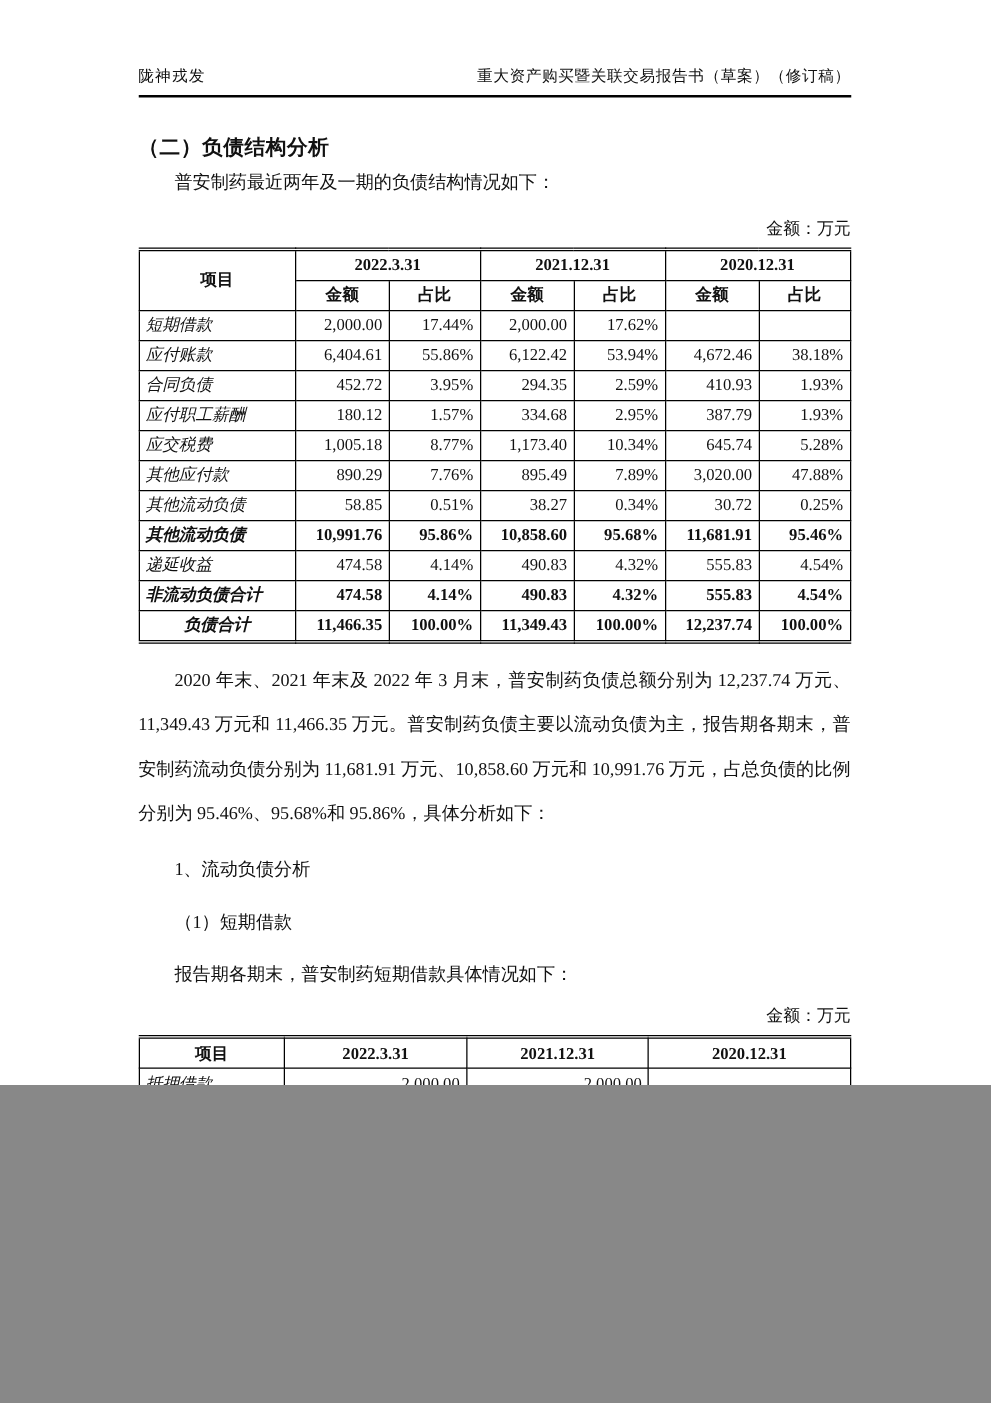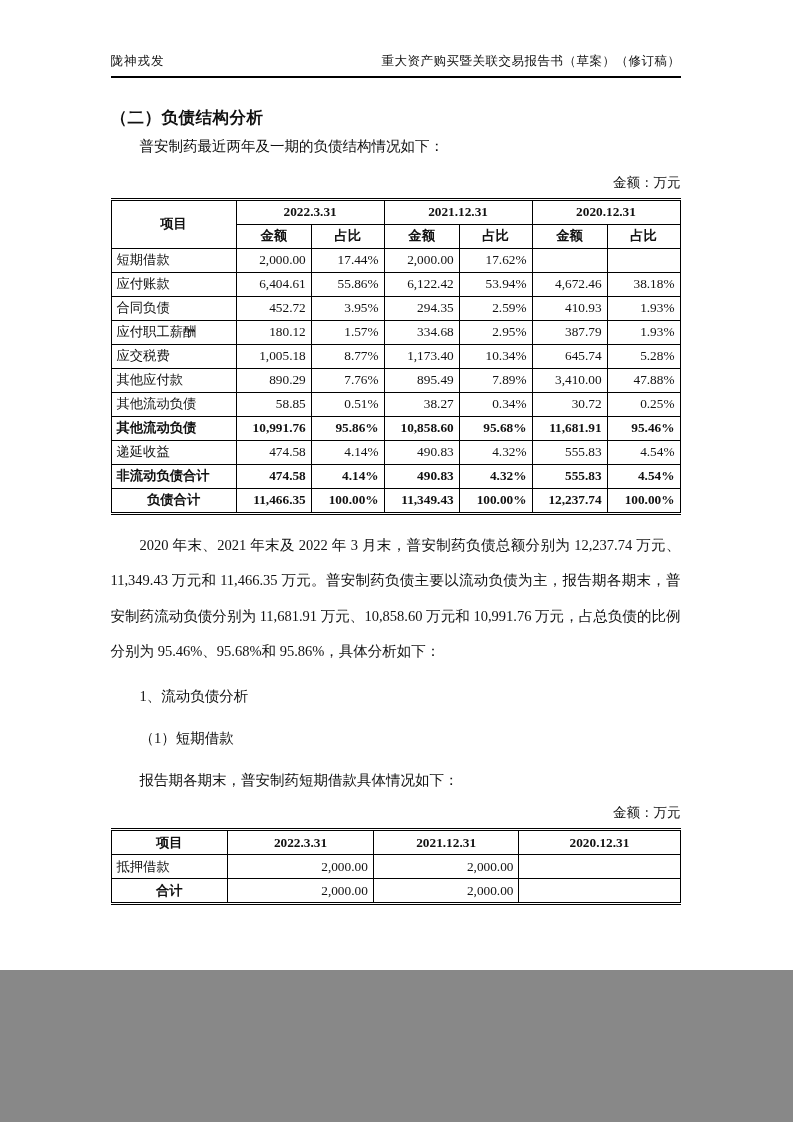--- a/index.html
+++ b/index.html
@@ -1,18 +1,18 @@
 <!DOCTYPE html>
 <html><head>
 <meta charset="utf-8">
 <style>
   html,body{margin:0;padding:0;background:#888;}
   .page{
     position:relative;
-    width:793px;height:970px;
+    width:793px;height:868px;
     background:#ffffff;
     margin:0 auto;
     font-family:"Liberation Serif","DejaVu Serif",serif;
     color:#111;
     overflow:hidden;
   }
   .content{width:570px;margin:0 auto;position:relative;left:-1px;}
 
   
   .doc-header{
@@ -56,21 +56,21 @@
     vertical-align:middle;
   }
   table.fin th{
     font-family:"Liberation Sans","DejaVu Sans",sans-serif;
     font-weight:700;text-align:center;
   }
   table.fin th.date{
     font-family:"Liberation Serif","DejaVu Serif",serif;
     font-weight:700;
   }
-  table.fin td.lbl{text-align:left;}
+  table.fin td.lbl{text-align:left;font-style:italic;}
   table.fin td.num{
     text-align:right;
     font-family:"Liberation Serif","DejaVu Serif",serif;
   }
   table.fin tr.bold td{font-weight:700;}
   table.fin tr.bold td.lbl{font-family:"Liberation Sans","DejaVu Sans",sans-serif;}
   table.fin td.center{text-align:center;}
   table.fin tr.valreg td.num{font-weight:400;}
 
   .pageno{
@@ -166,21 +166,21 @@
             <td class="num">10.34%</td>
             <td class="num">645.74</td>
             <td class="num">5.28%</td>
           </tr>
           <tr>
             <td class="lbl">其他应付款</td>
             <td class="num">890.29</td>
             <td class="num">7.76%</td>
             <td class="num">895.49</td>
             <td class="num">7.89%</td>
-            <td class="num">3,410.00</td>
+            <td class="num">3,020.00</td>
             <td class="num">47.88%</td>
           </tr>
           <tr>
             <td class="lbl">其他流动负债</td>
             <td class="num">58.85</td>
             <td class="num">0.51%</td>
             <td class="num">38.27</td>
             <td class="num">0.34%</td>
             <td class="num">30.72</td>
             <td class="num">0.25%</td>

